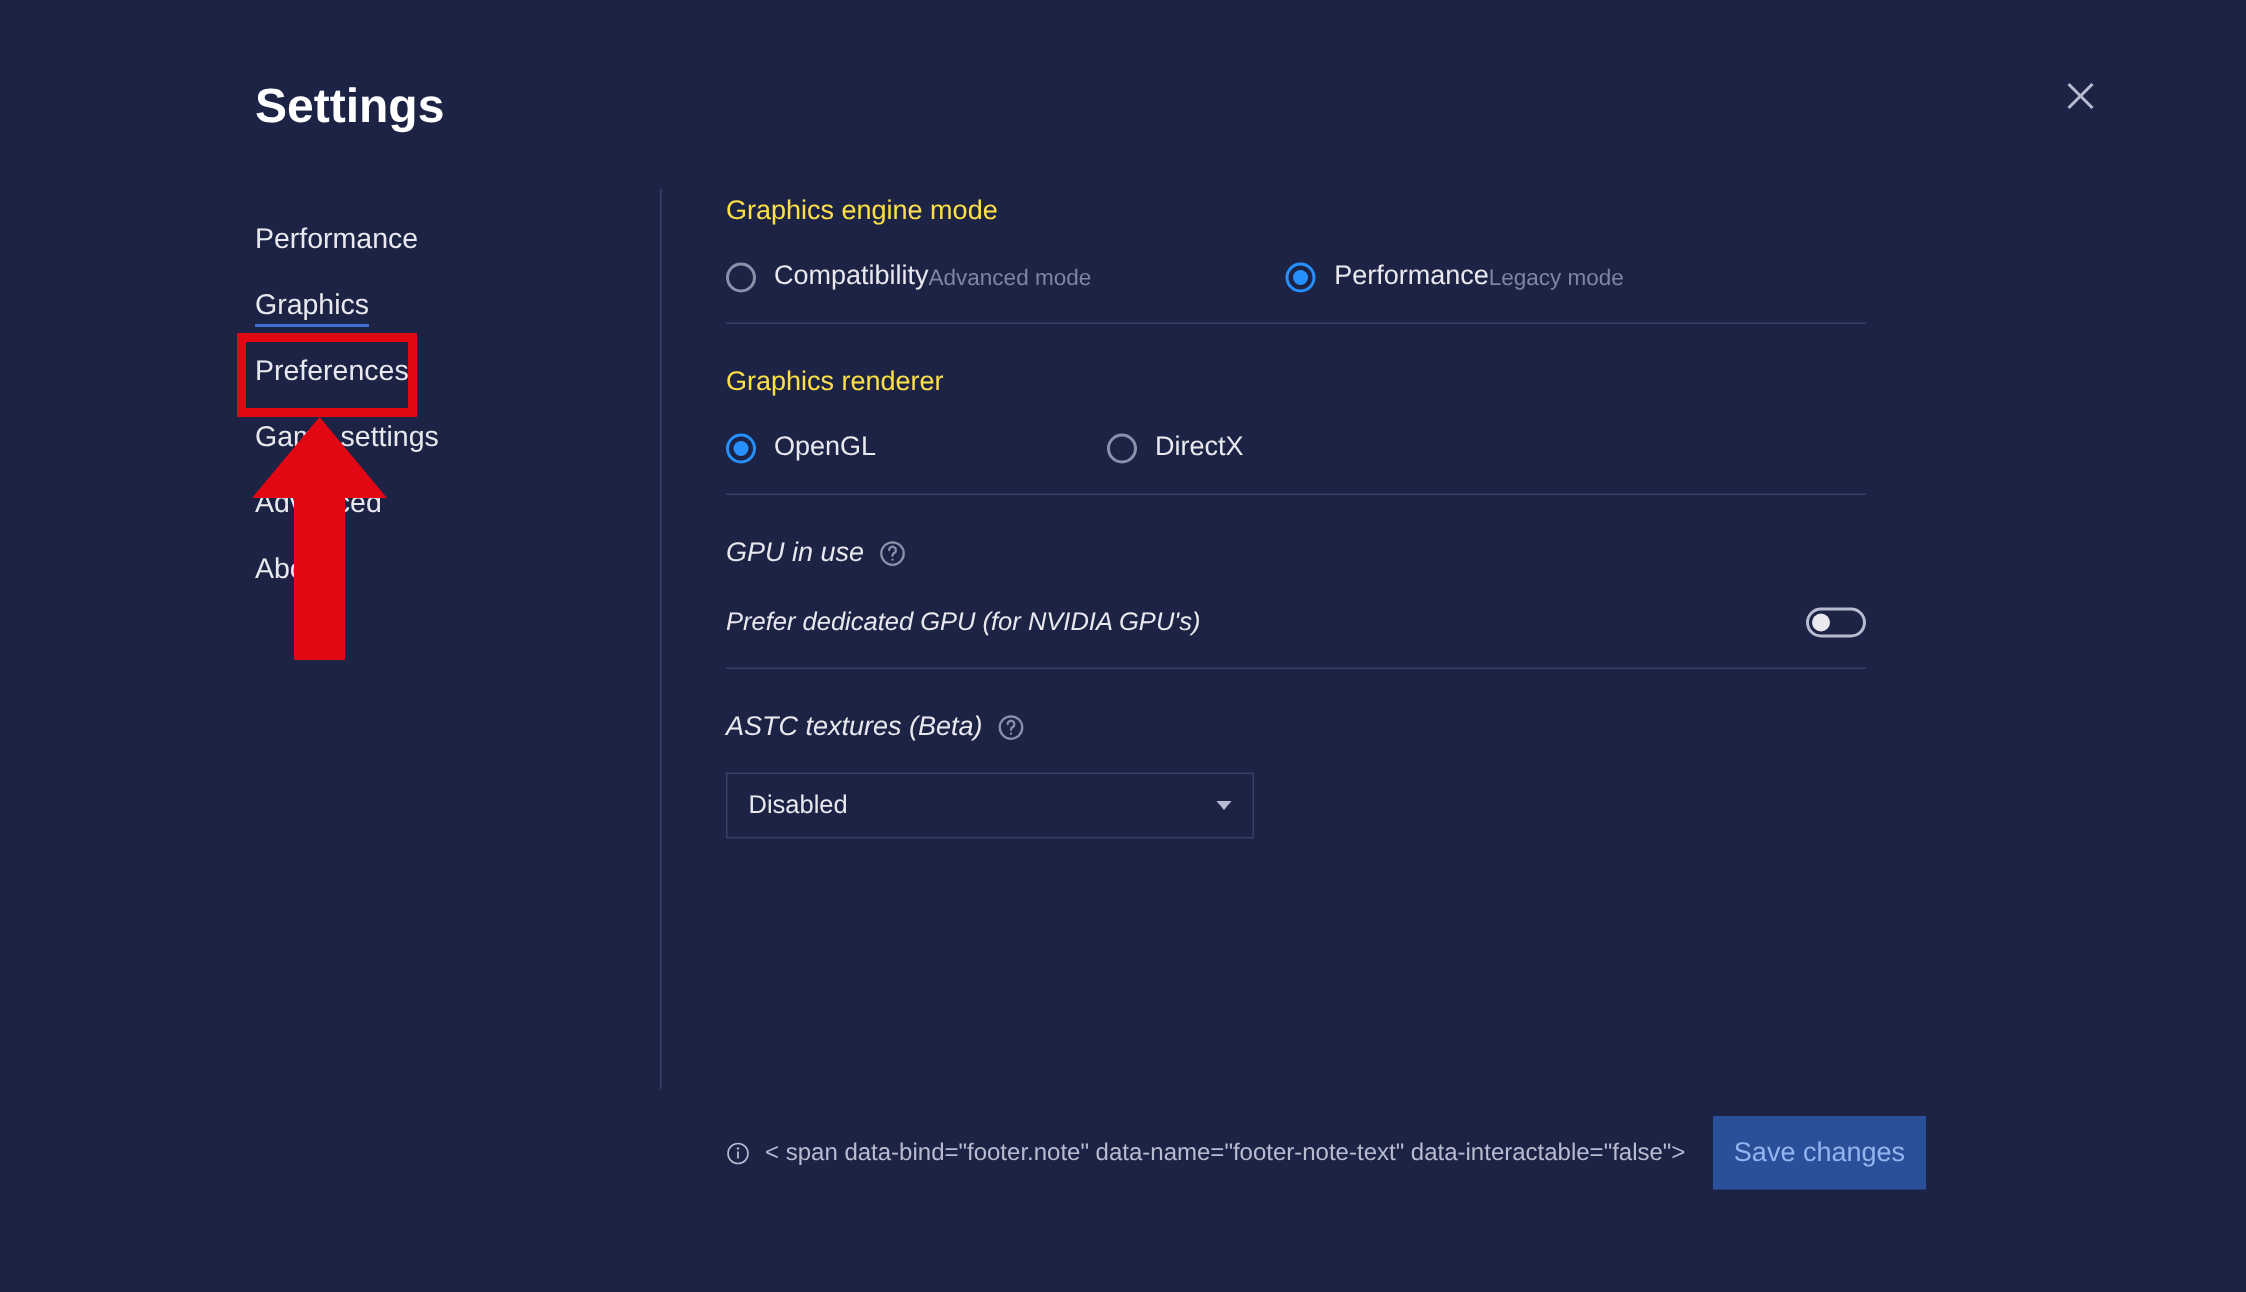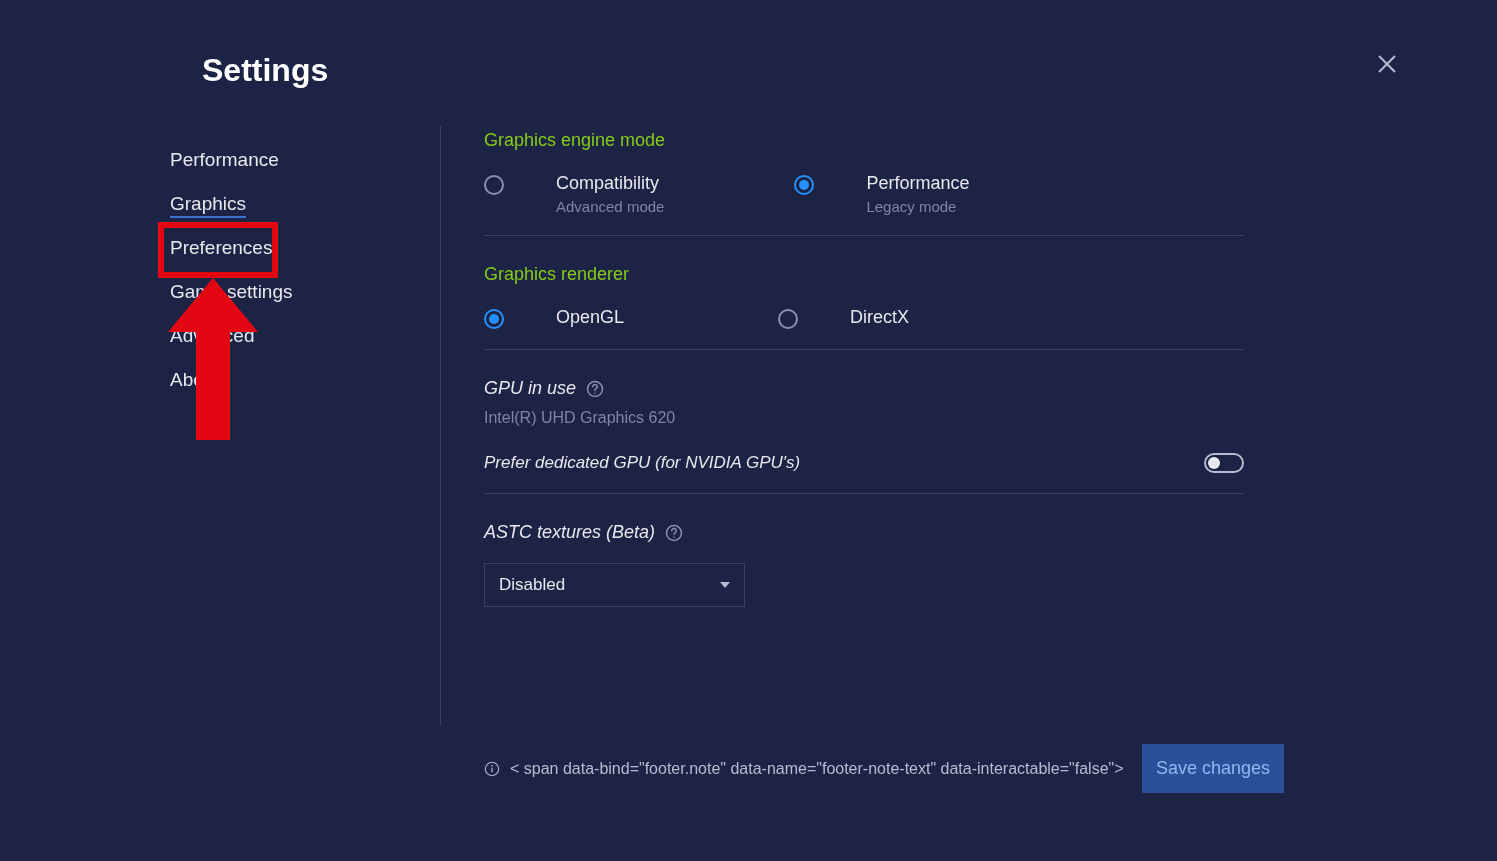--- a/index.html
+++ b/index.html
@@ -9,21 +9,20 @@
     width: 1497px;
     height: 861px;
     color: #e8e8ee;
     position: relative;
     overflow: hidden;
   }
   .header {
     position: absolute;
     left: 170px;
     top: 52px;
-    margin-left: 32px;
   }
   .title {
     font-size: 32px;
     font-weight: 600;
     color: #ffffff;
   }
   .close-btn {
     position: absolute;
     right: 98px;
     top: 52px;
@@ -61,21 +60,21 @@
     background: #3a4165;
   }
   .content {
     position: absolute;
     left: 484px;
     top: 130px;
     width: 760px;
   }
   .section-title {
     font-size: 18px;
-    color: #84cc16;
+    color: #fde047;
     margin-bottom: 22px;
     display: flex;
     align-items: center;
     gap: 10px;
   }
   .radio-row {
     display: flex;
     gap: 130px;
     margin-bottom: 18px;
   }
@@ -100,21 +99,21 @@
   .radio.checked::after {
     content: "";
     position: absolute;
     left: 3px;
     top: 3px;
     width: 10px;
     height: 10px;
     background: #2690ff;
     border-radius: 50%;
   }
-  .radio-labels { display: flex; flex-direction: column; margin-left: 40px; }
+  .radio-labels { display: flex; flex-direction: row; }
   .radio-main {
     font-size: 18px;
     color: #e8e8ee;
   }
   .radio-sub {
     font-size: 15px;
     color: #7f85a3;
     margin-top: 4px;
   }
   .hr {
@@ -164,21 +163,21 @@
     content: "";
     position: absolute;
     left: 2px;
     top: 2px;
     width: 12px;
     height: 12px;
     background: #e8e8ee;
     border-radius: 50%;
   }
   .select {
-    width: 261px;
+    width: 352px;
     height: 44px;
     border: 1px solid #3a4165;
     background: #1d2344;
     display: flex;
     align-items: center;
     justify-content: space-between;
     padding: 0 14px;
     margin-top: 20px;
     cursor: pointer;
   }
@@ -306,21 +305,20 @@
   <div class="gpu-label">
     <span>GPU in use</span>
     <span class="help-icon">
       <svg viewBox="0 0 24 24">
           <circle cx="12" cy="12" r="10" fill="none" stroke="currentColor" stroke-width="2"></circle>
           <path d="M9 9a3 3 0 1 1 4.5 2.6c-.8.5-1.5 1-1.5 2.4" fill="none" stroke="currentColor" stroke-width="2" stroke-linecap="round"></path>
           <circle cx="12" cy="17.5" r="1" fill="currentColor"></circle>
         </svg>
     </span>
   </div>
-  <div class="gpu-value">Intel(R) UHD Graphics 620</div>
   <div class="toggle-row">
     <div class="toggle-label">Prefer dedicated GPU (for NVIDIA GPU's)</div>
     <div class="toggle"></div>
   </div>
   <div class="hr"></div>
 
   <div class="gpu-label">
     <span>ASTC textures (Beta)</span>
     <span class="help-icon">
       <svg viewBox="0 0 24 24">

